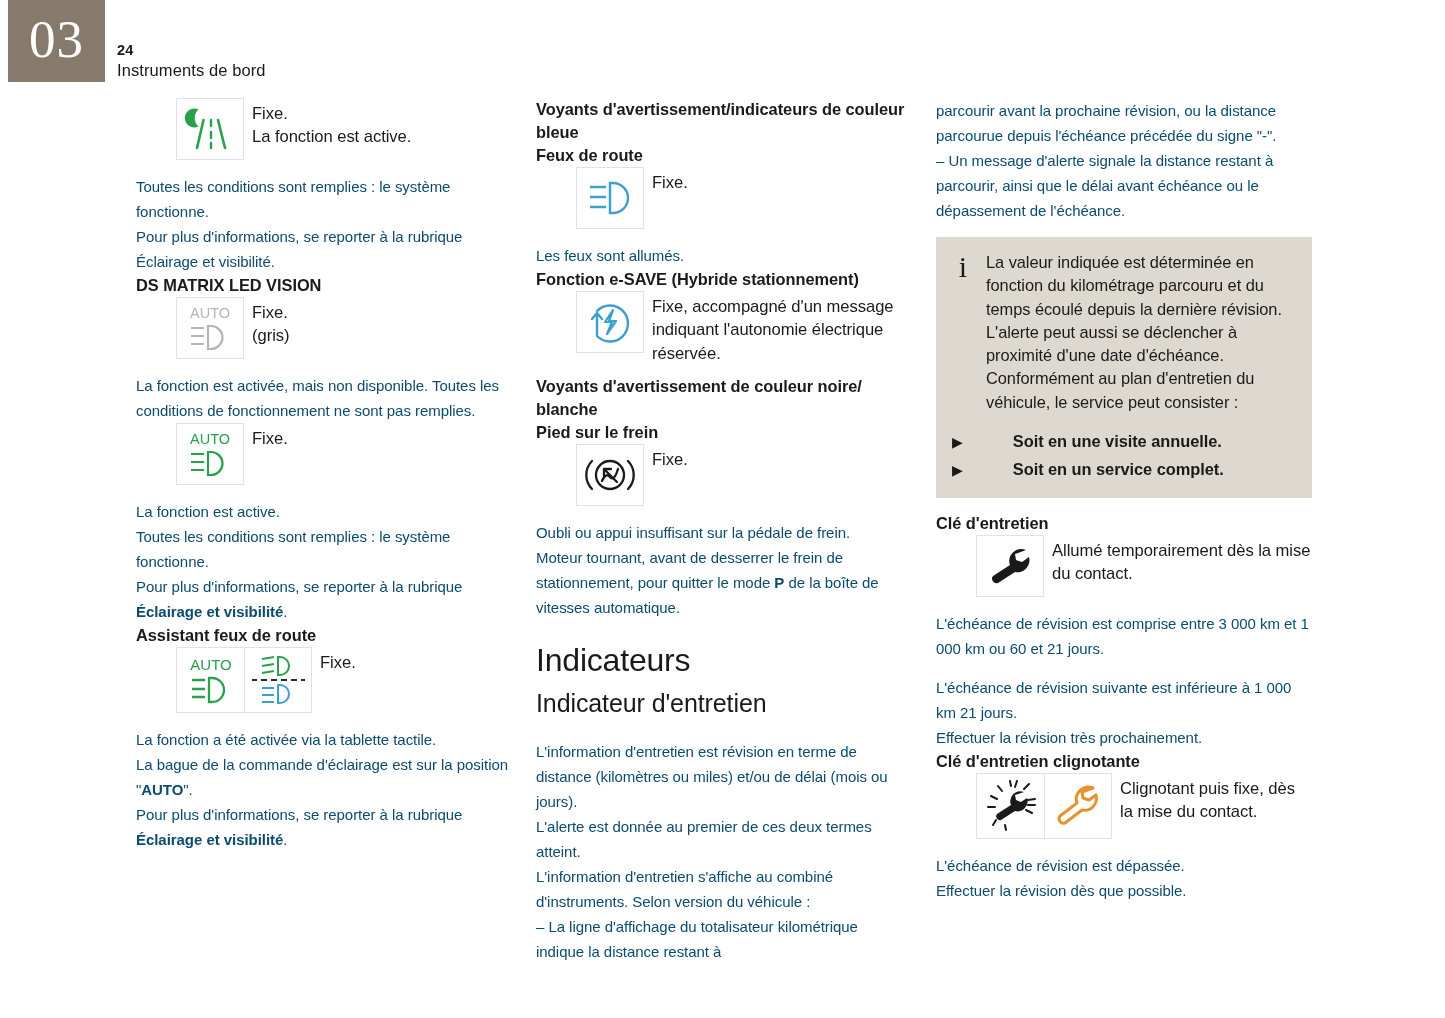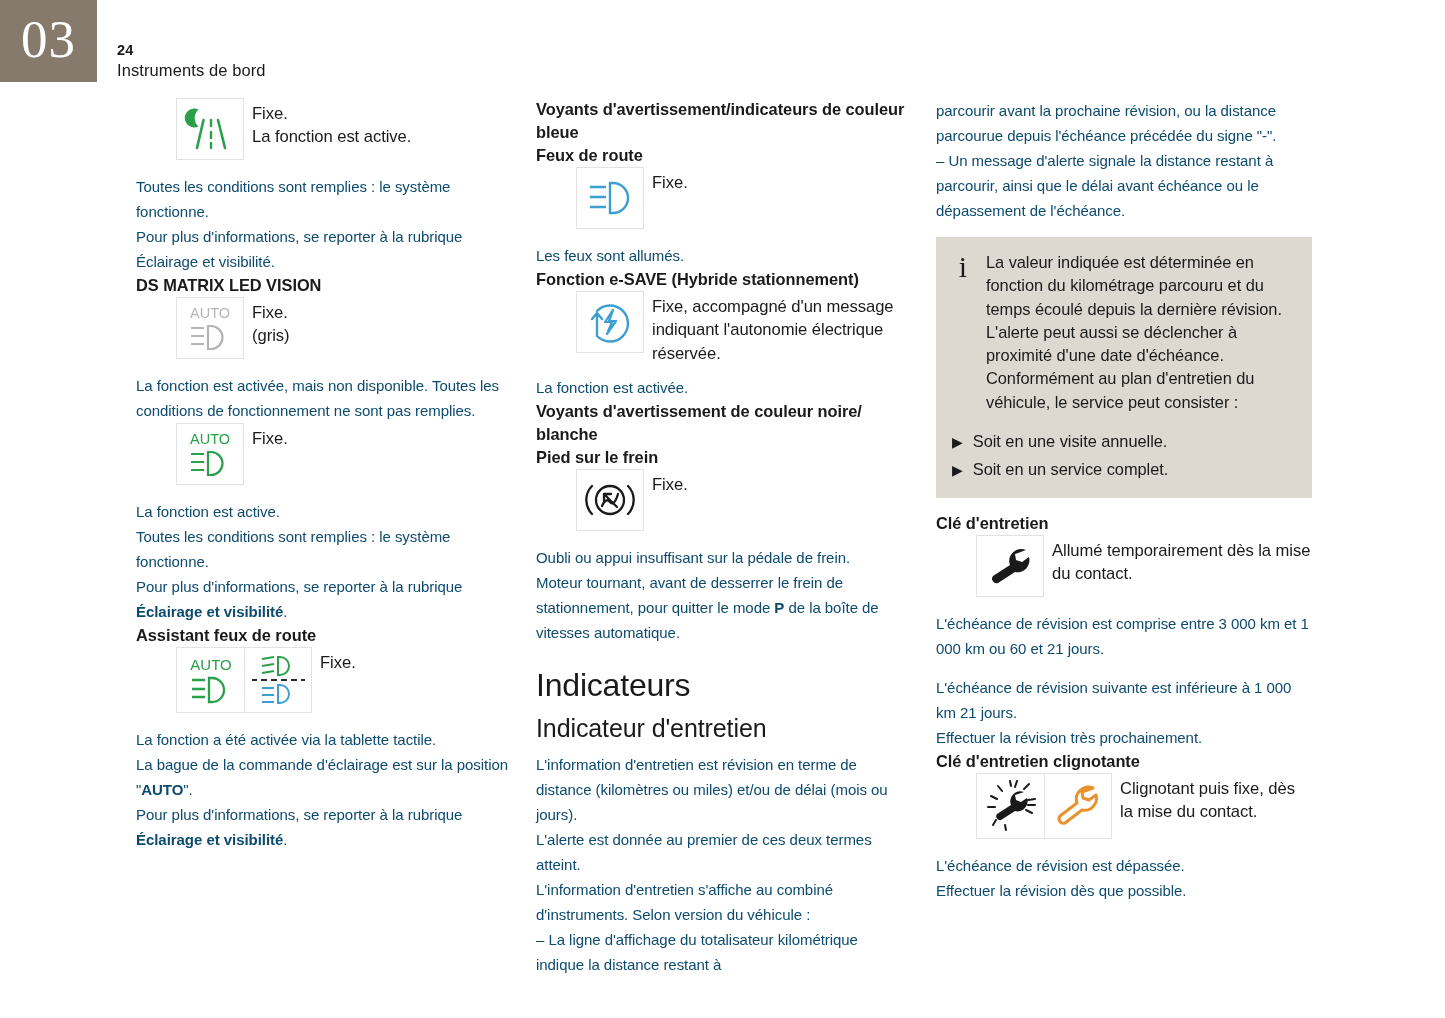--- a/index.html
+++ b/index.html
@@ -7,21 +7,21 @@
     width: 1445px; height: 1018px;
     background: #ffffff;
     font-family: "Liberation Sans", sans-serif;
     color: #1a1a1a;
     overflow: hidden;
   }
   .page { position: relative; width: 1445px; height: 1018px; }
 
   
   .chapter-badge {
-    position: absolute; left: 0; top: 0;
+    position: absolute; left: 8px; top: 0;
     width: 97px; height: 82px;
     background: #857a6b;
     display: flex; align-items: center; justify-content: center;
   }
   .chapter-badge span {
     font-family: "Liberation Serif", serif;
     font-size: 53px; color: #ffffff; letter-spacing: 1px; line-height: 1;
     margin-top: -4px;
   }
   .page-head { position: absolute; left: 117px; top: 42px; }
@@ -42,21 +42,21 @@
   }
   .h-bold { font-size: 16.4px; line-height: 23px; font-weight: bold; letter-spacing: -0.05px; }
   b { font-weight: bold; }
 
   h2.sect {
     font-size: 32px; font-weight: normal; line-height: 40px;
     letter-spacing: -0.2px; margin-top: 20px; margin-bottom: 5px;
   }
   h3.sub {
     font-size: 25px; font-weight: normal; line-height: 34px;
-    letter-spacing: -0.1px; margin-top: 6px; margin-bottom: 7px;
+    letter-spacing: -0.1px; margin-top: 6px; margin-bottom: 19px;
   }
 
   
   .icon-row { display: flex; align-items: flex-start; gap: 8px; margin-left: 40px; }
   .icon-box {
     width: 68px; height: 62px;
     border: 1px solid #e2e2e2;
     background: #fff;
     flex: none;
     display: flex; align-items: center; justify-content: center;
@@ -75,21 +75,21 @@
   }
   .info-first { display: flex; gap: 12px; align-items: flex-start; }
   .info-i {
     font-family: "Liberation Serif", serif;
     font-size: 30px; line-height: 28px; flex: none;
     width: 22px; text-align: center; padding-top: 2px; color: #1a1a1a;
   }
   .info-box p { font-size: 16.4px; line-height: 23.3px; letter-spacing: -0.05px; }
   .bullet-row { display: flex; gap: 10px; align-items: baseline; margin-top: 4px; }
   .bullet-tri { font-size: 14px; line-height: 23px; flex: none; }
-  .bullet-row p { font-weight: normal; }
+  .bullet-row p { font-weight: bold; margin-left: 40px; }
   .sp10 { height: 10px; }
   .sp12 { height: 12px; }
   .sp14 { height: 14px; }
 </style>
 </head>
 <body>
 
 <div class="page">
 
   <div class="chapter-badge">
@@ -208,21 +208,20 @@
         <svg width="52" height="50" viewBox="0 0 52 50">
           <path d="M13 14 A18 18 0 1 1 13 39" fill="none" stroke="#3d9fd1" stroke-width="2.4" stroke-linecap="round"></path>
           <path d="M13 38 V17 M8 22 l5 -6 l5 6" fill="none" stroke="#3d9fd1" stroke-width="2.4" stroke-linecap="round" stroke-linejoin="round"></path>
           <path d="M29 13 l-8 12 h7 l-5 12 l9 -13 h-7 z" fill="none" stroke="#3d9fd1" stroke-width="2.2" stroke-linejoin="round"></path>
         </svg>
       </div>
       <div class="icon-cap">Fixe, accompagné d'un message indiquant l'autonomie électrique réservée.</div>
     </div>
 
     <div class="sp10"></div>
-    <p class="body">La fonction est activée.</p>
     <p class="h-bold">Voyants d'avertissement de couleur noire/ blanche</p>
     <p class="h-bold">Pied sur le frein</p>
 
     <div class="icon-row">
       <div class="icon-box">
         <svg width="56" height="48" viewBox="0 0 56 48">
           <circle cx="28" cy="24" r="14" fill="none" stroke="#1a1a1a" stroke-width="2.3"></circle>
           <path d="M10 10 a20 20 0 0 0 0 28" fill="none" stroke="#1a1a1a" stroke-width="2.3" stroke-linecap="round"></path>
           <path d="M46 10 a20 20 0 0 1 0 28" fill="none" stroke="#1a1a1a" stroke-width="2.3" stroke-linecap="round"></path>
           <path d="M20 30 q4 -9 8 -4 q4 5 8 -8" fill="none" stroke="#1a1a1a" stroke-width="2.3" stroke-linecap="round"></path>

